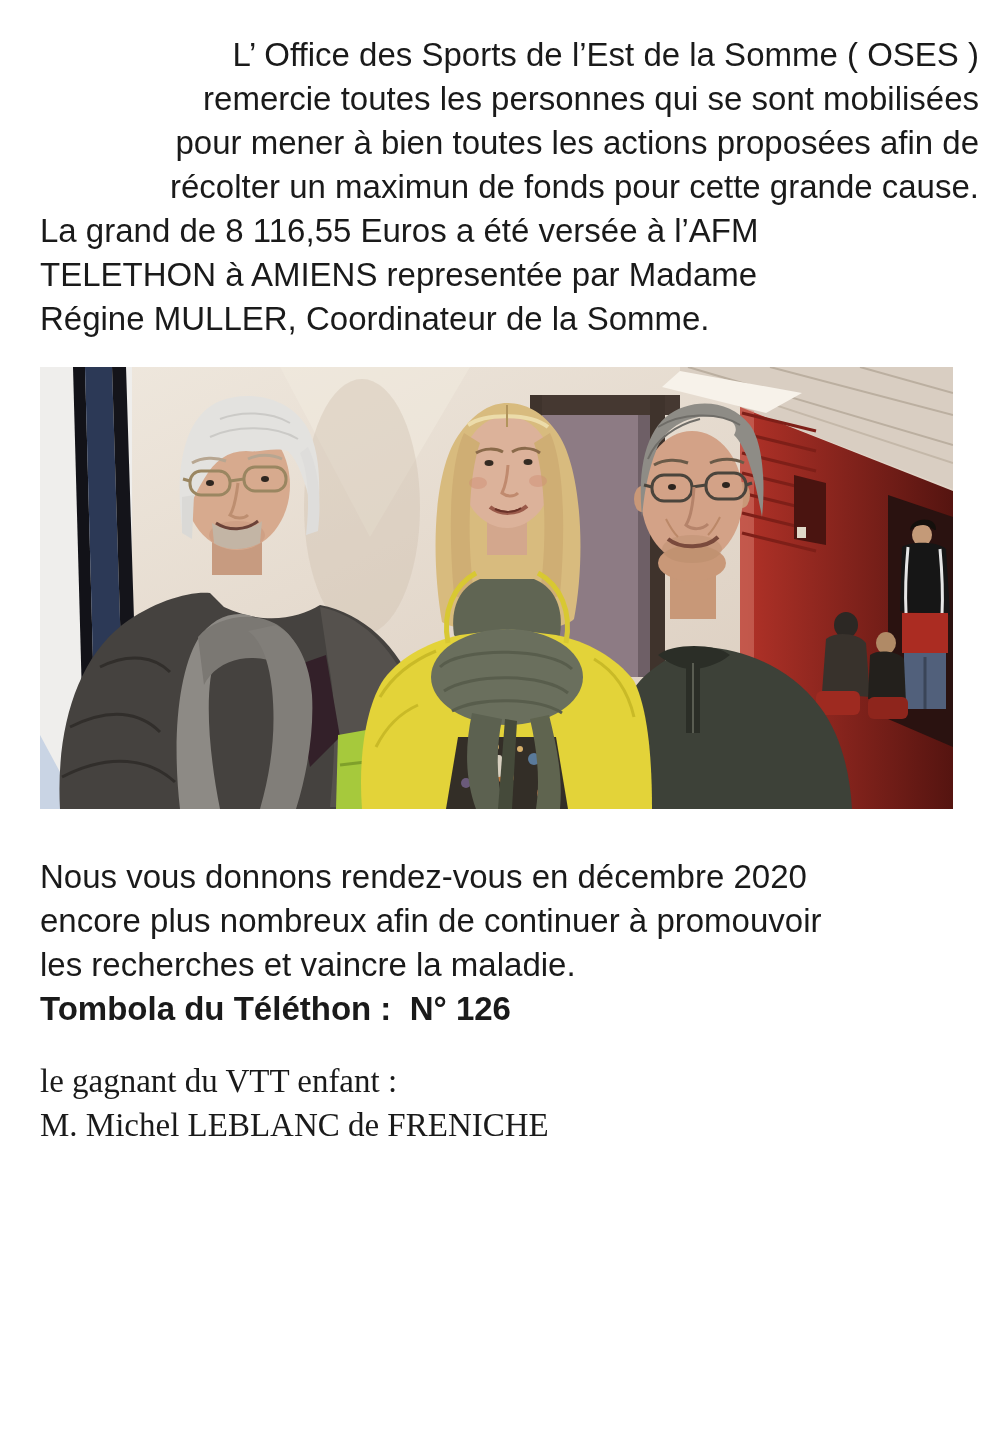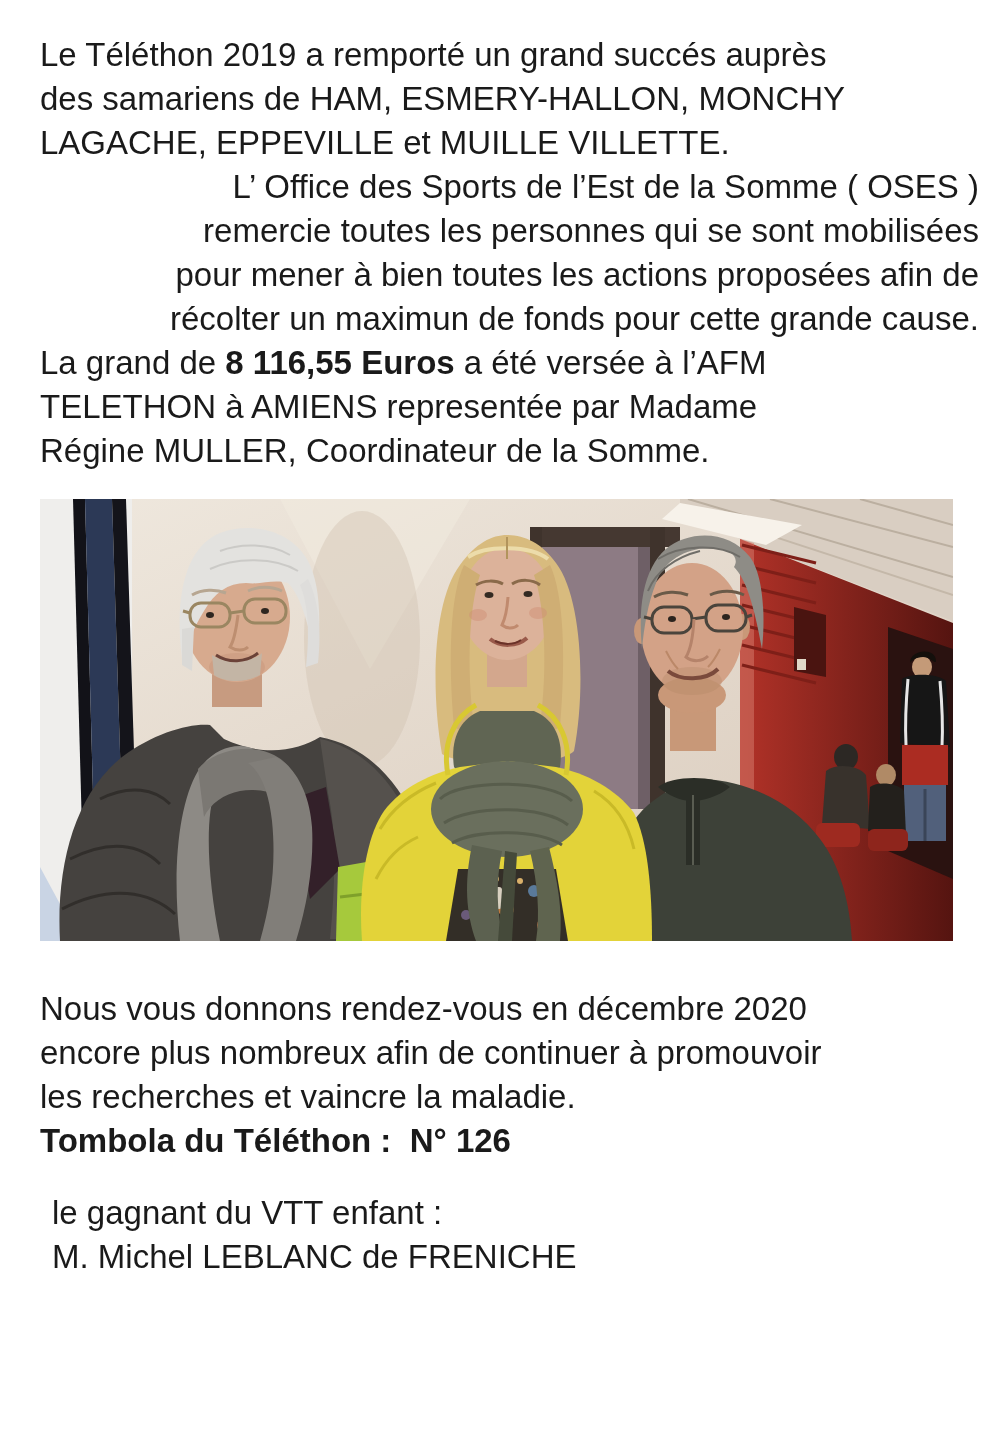--- a/index.html
+++ b/index.html
@@ -11,31 +11,28 @@
   }
   .content{padding:33px 20px 0 40px;width:939px;}
   p.para{margin:0;white-space:pre-line;}
   .p1{margin-bottom:40px;}
   .p2{margin-bottom:38px;text-align:right;}
   .p3{margin-bottom:0;}
   .photo-wrap{width:913px;height:442px;margin:26px 0 46px 0;overflow:hidden;background:#ddd0c2;}
   .photo-wrap svg{display:block;}
   .p4{margin-bottom:34px;}
   .tombola{font-weight:bold;margin:0 0 28px 0;white-space:pre-line;}
-  .winner{margin:12px;white-space:pre-line;}
-  strong{font-weight:bold;margin-top:12px;}
+  .winner{margin:0;white-space:pre-line;font-family:Liberation Serif, serif;}
+  strong{font-weight:normal;margin-top:12px;}
 </style>
 </head>
 <body>
 
 <div class="content">
 
-  <p class="para p1">Le Téléthon 2019 a remporté un grand succés auprès
-des samariens de HAM, ESMERY-HALLON, MONCHY
-LAGACHE, EPPEVILLE et MUILLE VILLETTE.</p>
 
   <p class="para p2">L’ Office des Sports de l’Est de la Somme ( OSES )
 remercie toutes les personnes qui se sont mobilisées
 pour mener à bien toutes les actions proposées afin de
 récolter un maximun de fonds pour cette grande cause.</p>
 
   <p class="para p3"><span>La grand de </span><strong>8 116,55 Euros</strong><span> a été versée à l’AFM
 TELETHON à AMIENS representée par Madame
 Régine MULLER, Coordinateur de la Somme.</span></p>
 

